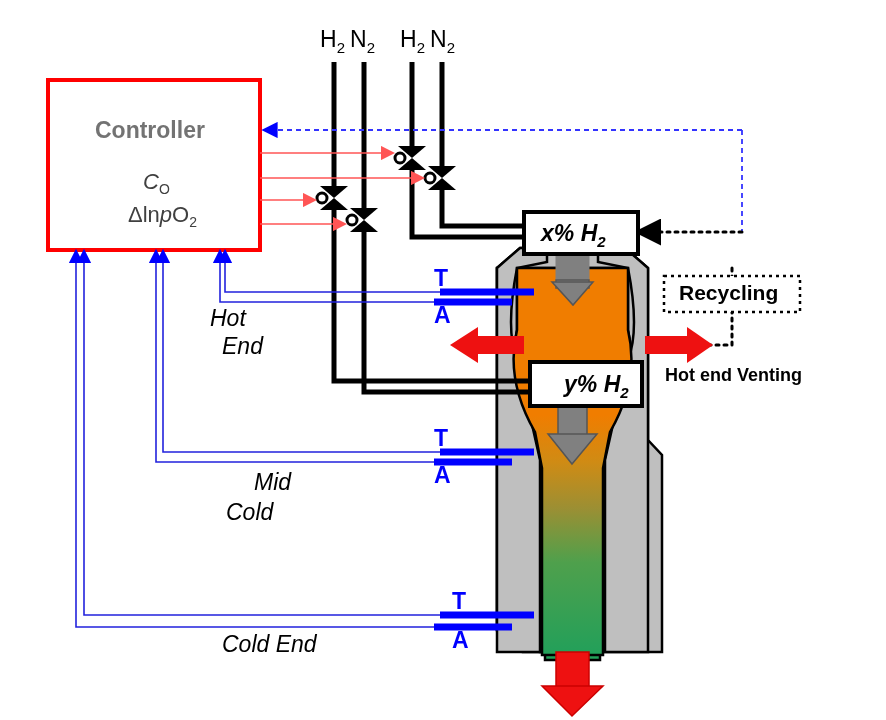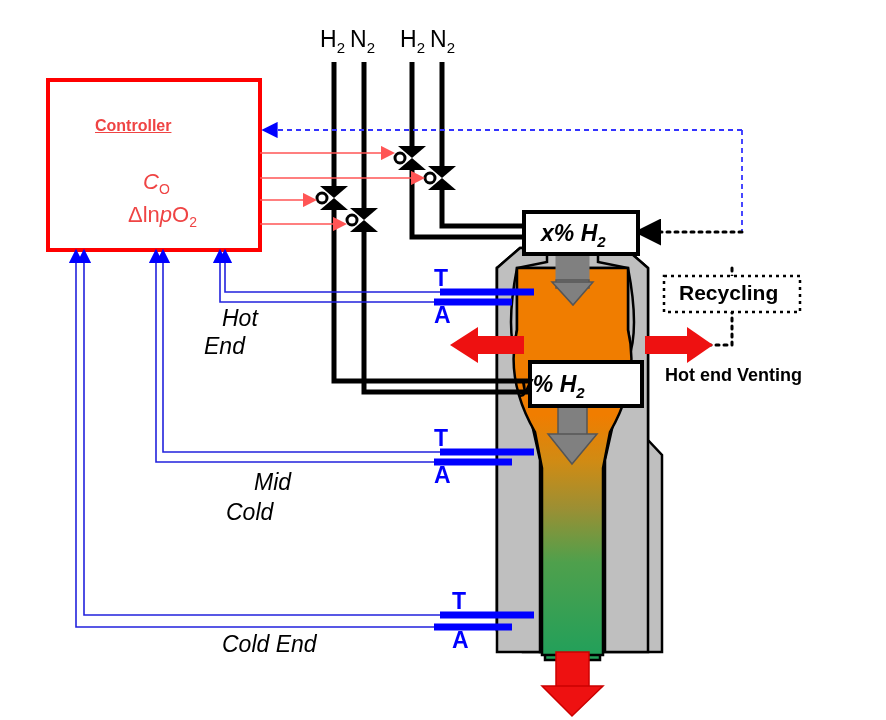--- a/index.html
+++ b/index.html
@@ -3,22 +3,22 @@
 <meta charset="utf-8">
 <style>
   html,body{margin:0;padding:0;background:#ffffff;}
   body{width:886px;height:720px;overflow:hidden;
        font-family:"Liberation Sans", sans-serif;}
   #stage{position:relative;width:716px;height:720px;background:#fff;border-radius:18px;}
   #stage svg{position:absolute;left:0;top:0;}
   .lbl{position:absolute;white-space:nowrap;line-height:1.05;}
   .gas{font-size:23px;color:#000;}
   .gas sub{font-size:15px;}
-  .ctrl-title{font-size:16px;font-weight:bold;color:#ef4444;text-decoration:underline;}
-  .ctrl-v{font-size:22px;color:#ef4444;}
+  .ctrl-title{font-size:23px;font-weight:bold;color:#737373;}
+  .ctrl-v{font-size:22px;color:#404040;}
   .ctrl-v i{font-style:italic;}
   .ctrl-v sub{font-size:14px;}
   .boxlbl{font-size:23px;font-weight:bold;color:#000;font-style:italic;}
   .boxlbl sub{font-size:15px;}
   .recyc{font-size:21px;font-weight:bold;color:#000;}
   .venting{font-size:18px;font-weight:bold;color:#000;}
   .zone{font-size:23px;font-style:italic;color:#000;}
   .ta{font-size:23px;font-weight:bold;color:#0000ff;}
 </style>
 </head>
@@ -199,30 +199,30 @@
   <div class="lbl ctrl-v" style="left:143px;top:170px;">
     <i>C</i><sub>O</sub>
   </div>
   <div class="lbl ctrl-v" style="left:128px;top:203px;">
     <span>Δln</span><i>p</i><span>O</span><sub>2</sub>
   </div>
 
   <div class="lbl boxlbl" style="left:541px;top:221px;">
     <span>x% H</span><sub>2</sub>
   </div>
-  <div class="lbl boxlbl" style="left:520px;top:372px;">
+  <div class="lbl boxlbl" style="left:564px;top:372px;">
     <span>y% H</span><sub>2</sub>
   </div>
 
   <div class="lbl recyc" style="left:679px;top:282px;">Recycling</div>
 
   <div class="lbl venting" style="left:665px;top:366px;">Hot end Venting</div>
 
-  <div class="lbl zone" style="left:222px;top:306px;">Hot</div>
-  <div class="lbl zone" style="left:204px;top:334px;">End</div>
+  <div class="lbl zone" style="left:210px;top:306px;">Hot</div>
+  <div class="lbl zone" style="left:222px;top:334px;">End</div>
 
   <div class="lbl zone" style="left:226px;top:470px;margin-left:28px;">Mid</div>
   <div class="lbl zone" style="left:226px;top:500px;">Cold</div>
 
   <div class="lbl zone" style="left:222px;top:632px;text-align:right;">Cold End</div>
 
   <div class="lbl ta" style="left:434px;top:266px;">T</div>
   <div class="lbl ta" style="left:434px;top:303px;">A</div>
 
   <div class="lbl ta" style="left:434px;top:426px;">T</div>

